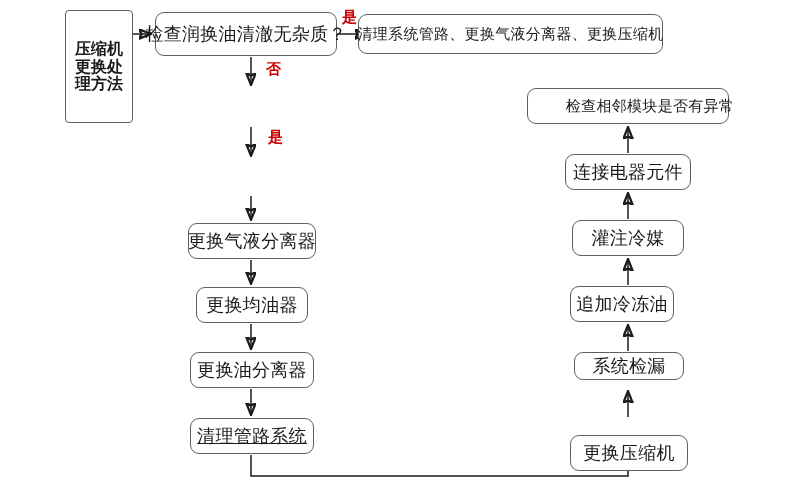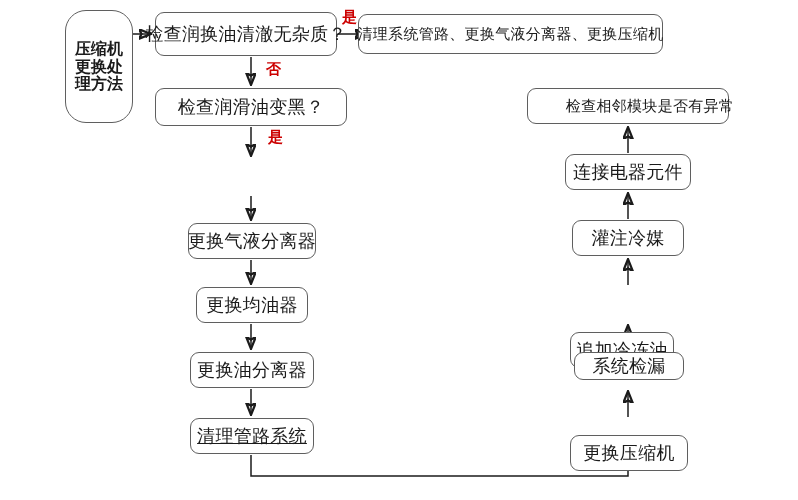--- a/index.html
+++ b/index.html
@@ -32,21 +32,21 @@
     white-space: nowrap;
   }
   .node.title {
     font-weight: bold;
     font-size: 16px;
     line-height: 1.12;
     white-space: normal;
     letter-spacing: 0px;
     padding: 2px 6px;
     border-width: 1.6px;
-    border-radius: 21px;
+    border-radius: 4px;
   }
   .node.wide {
     font-size: 15px;
   }
   .label {
     position: absolute;
     color: #cc0000;
     font-weight: bold;
     font-size: 15px;
     line-height: 1;
@@ -93,29 +93,28 @@
     <line x1="628" y1="351" x2="628" y2="326" marker-end="url(#arrow)"></line>
     <line x1="628" y1="285" x2="628" y2="260" marker-end="url(#arrow)"></line>
     <line x1="628" y1="219" x2="628" y2="194" marker-end="url(#arrow)"></line>
     <line x1="628" y1="153" x2="628" y2="128" marker-end="url(#arrow)"></line>
   </svg>
 
   <div class="node title" style="left: 65px; top: 10px; width: 68px; height: 113px;">压缩机更换处理方法</div>
 
   <div class="node" style="left: 155px; top: 12px; width: 182px; height: 44px;">检查润换油清澈无杂质？</div>
   <div class="node wide" style="left: 358px; top: 14px; width: 305px; height: 40px;">清理系统管路、更换气液分离器、更换压缩机</div>
-  <div class="node" style="left: 155px; top: 88px; width: 192px; height: 38px;">检查润滑油变黑？</div>
   <div class="node" style="left: 188px; top: 223px; width: 128px; height: 36px;">更换气液分离器</div>
   <div class="node" style="left: 196px; top: 287px; width: 112px; height: 36px; border-radius: 9px;">更换均油器</div>
   <div class="node" style="left: 190px; top: 352px; width: 124px; height: 36px;">更换油分离器</div>
   <div class="node" style="left: 190px; top: 418px; width: 124px; height: 36px; text-decoration: underline;">清理管路系统</div>
   <div class="node wide" style="left: 527px; top: 88px; width: 202px; height: 36px; padding-left: 44px;">检查相邻模块是否有异常</div>
   <div class="node" style="left: 565px; top: 154px; width: 126px; height: 36px;">连接电器元件</div>
   <div class="node" style="left: 572px; top: 220px; width: 112px; height: 36px;">灌注冷媒</div>
-  <div class="node" style="left: 570px; top: 286px; width: 104px; height: 36px; margin-top: 46px;">追加冷冻油</div>
+  <div class="node" style="left: 570px; top: 286px; width: 104px; height: 36px;">追加冷冻油</div>
   <div class="node" style="left: 574px; top: 352px; width: 110px; height: 28px;">系统检漏</div>
   <div class="node" style="left: 570px; top: 418px; width: 118px; height: 36px; margin-top: 17px;">更换压缩机</div>
 
   <div class="label" style="left: 342px; top: 10px;">是</div>
   <div class="label" style="left: 266px; top: 62px;">否</div>
   <div class="label" style="left: 268px; top: 130px;">是</div>
 
 </div>
 
 </body></html>

